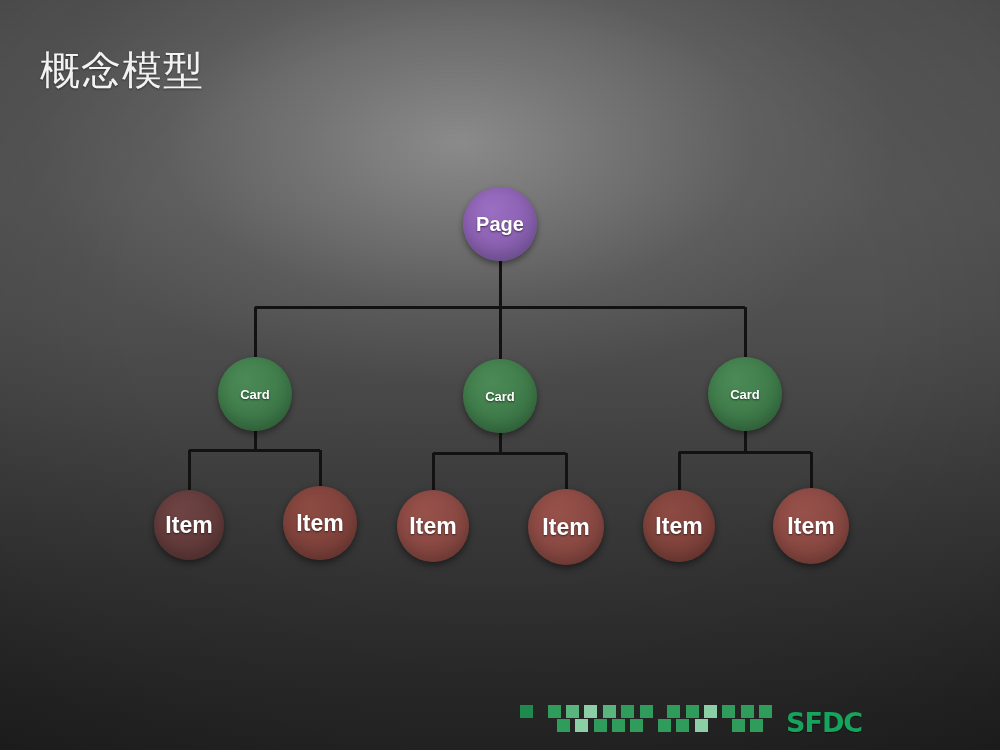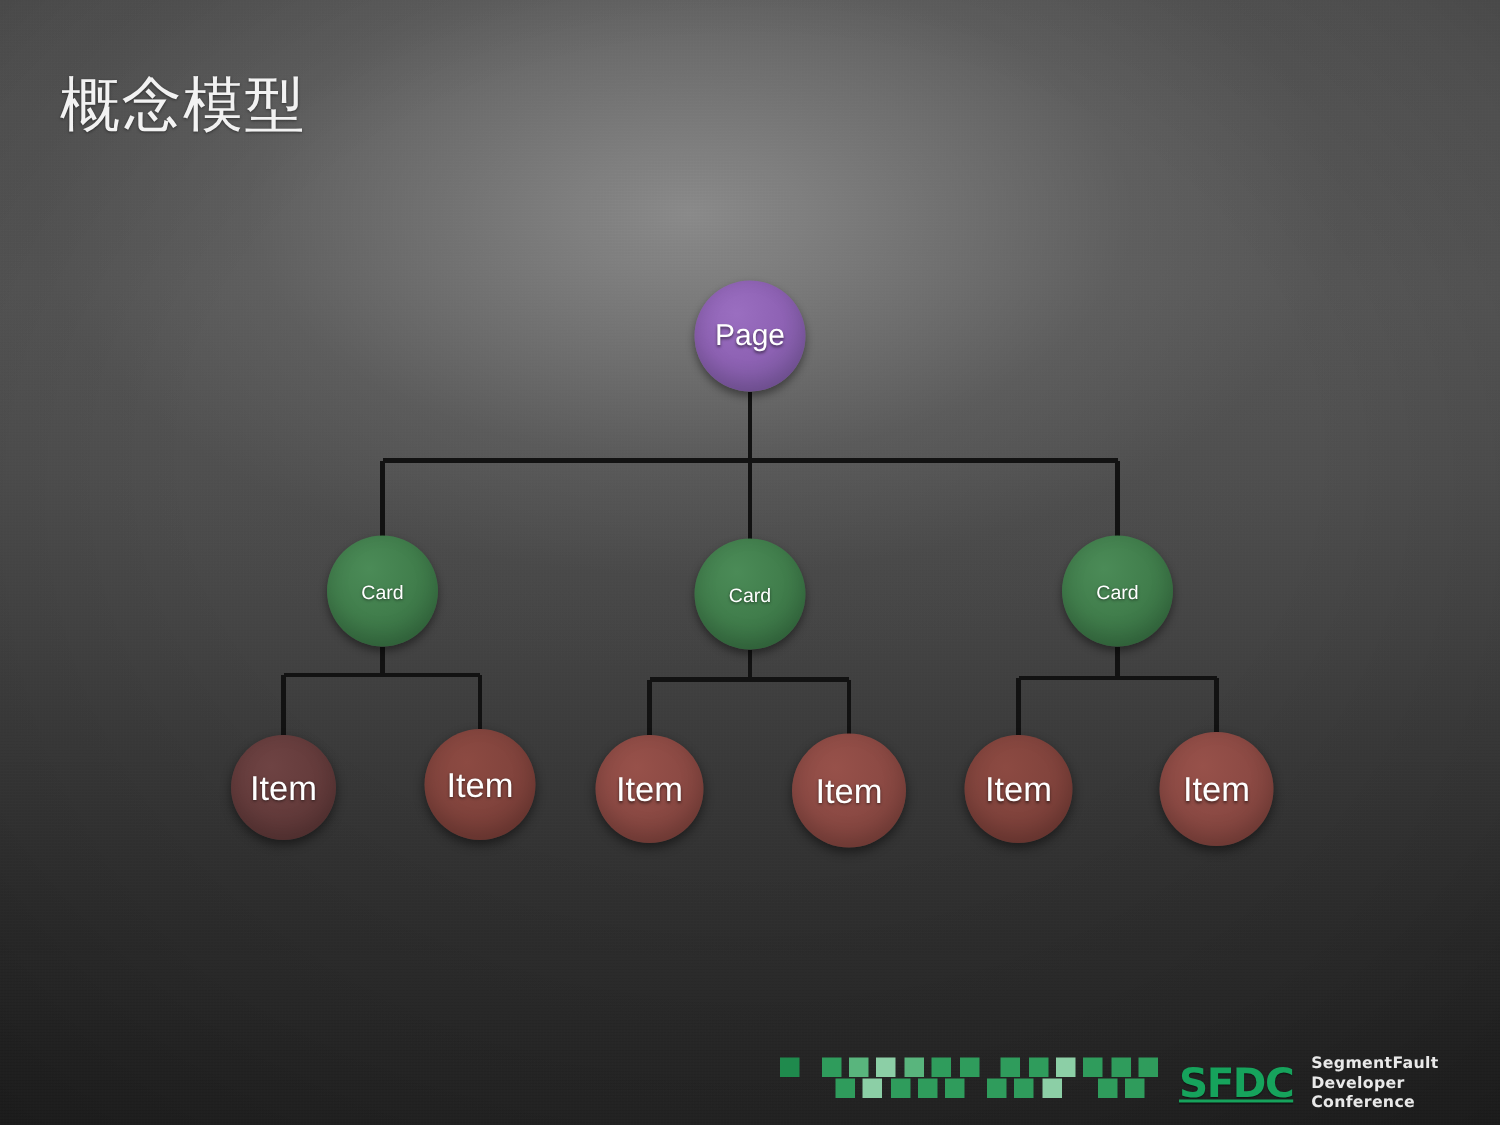--- a/index.html
+++ b/index.html
@@ -81,21 +81,21 @@
   }
   .edge-layer { position: absolute; left: 0; top: 0; }
 
   .node {
     position: absolute;
     border-radius: 50%;
     display: flex;
     align-items: center;
     justify-content: center;
     color: #ffffff;
-    font-weight: normal;
+    font-weight: bold;
     text-shadow: 0 1px 2px rgba(0,0,0,0.55);
     box-sizing: border-box;
   }
   .node .lbl { pointer-events: none; }
 
   .node-page {
     background: radial-gradient(circle at 38% 30%, #9a6ec0 0%, #8e62b4 45%, #7d5aa3 80%, #6f5094 100%);
     box-shadow: 0 3px 6px rgba(0,0,0,0.42), inset 0 -6px 14px rgba(0,0,0,0.16);
     font-size: 20px;
   }
@@ -146,21 +146,20 @@
     align-items: center;
     gap: 12px;
   }
   #sfdc-mark {
     color: #16a35c;
     font-size: 27px;
     font-weight: bold;
     letter-spacing: -1px;
     font-family: "DejaVu Sans", sans-serif;
     text-shadow: 0 1px 1px rgba(0,0,0,0.5);
-    text-decoration: underline;
   }
   #sfdc-words {
     color: #e9e9e9;
     font-size: 10.5px;
     font-weight: bold;
     line-height: 13px;
     letter-spacing: 0.2px;
     font-family: "DejaVu Sans", sans-serif;
   }
 </style>
@@ -239,20 +238,16 @@
         <i style="left: 174.8px; top: 14px; background: rgb(140, 207, 166);"></i>
         <i style="left: 184px; top: 0px; background: rgb(140, 207, 166);"></i>
         <i style="left: 202.4px; top: 0px; background: rgb(47, 156, 92);"></i>
         <i style="left: 211.6px; top: 14px; background: rgb(47, 156, 92);"></i>
         <i style="left: 220.8px; top: 0px; background: rgb(47, 156, 92);"></i>
         <i style="left: 230px; top: 14px; background: rgb(47, 156, 92);"></i>
         <i style="left: 239.2px; top: 0px; background: rgb(47, 156, 92);"></i>
       </div>
     <div id="sfdc-logo">
       <div id="sfdc-mark">SFDC</div>
-      <div id="sfdc-words">
-        <div>SegmentFault</div>
-        <div>Developer Conference</div>
-      </div>
     </div>
   </div>
 
 </div>
 
 </body></html>

